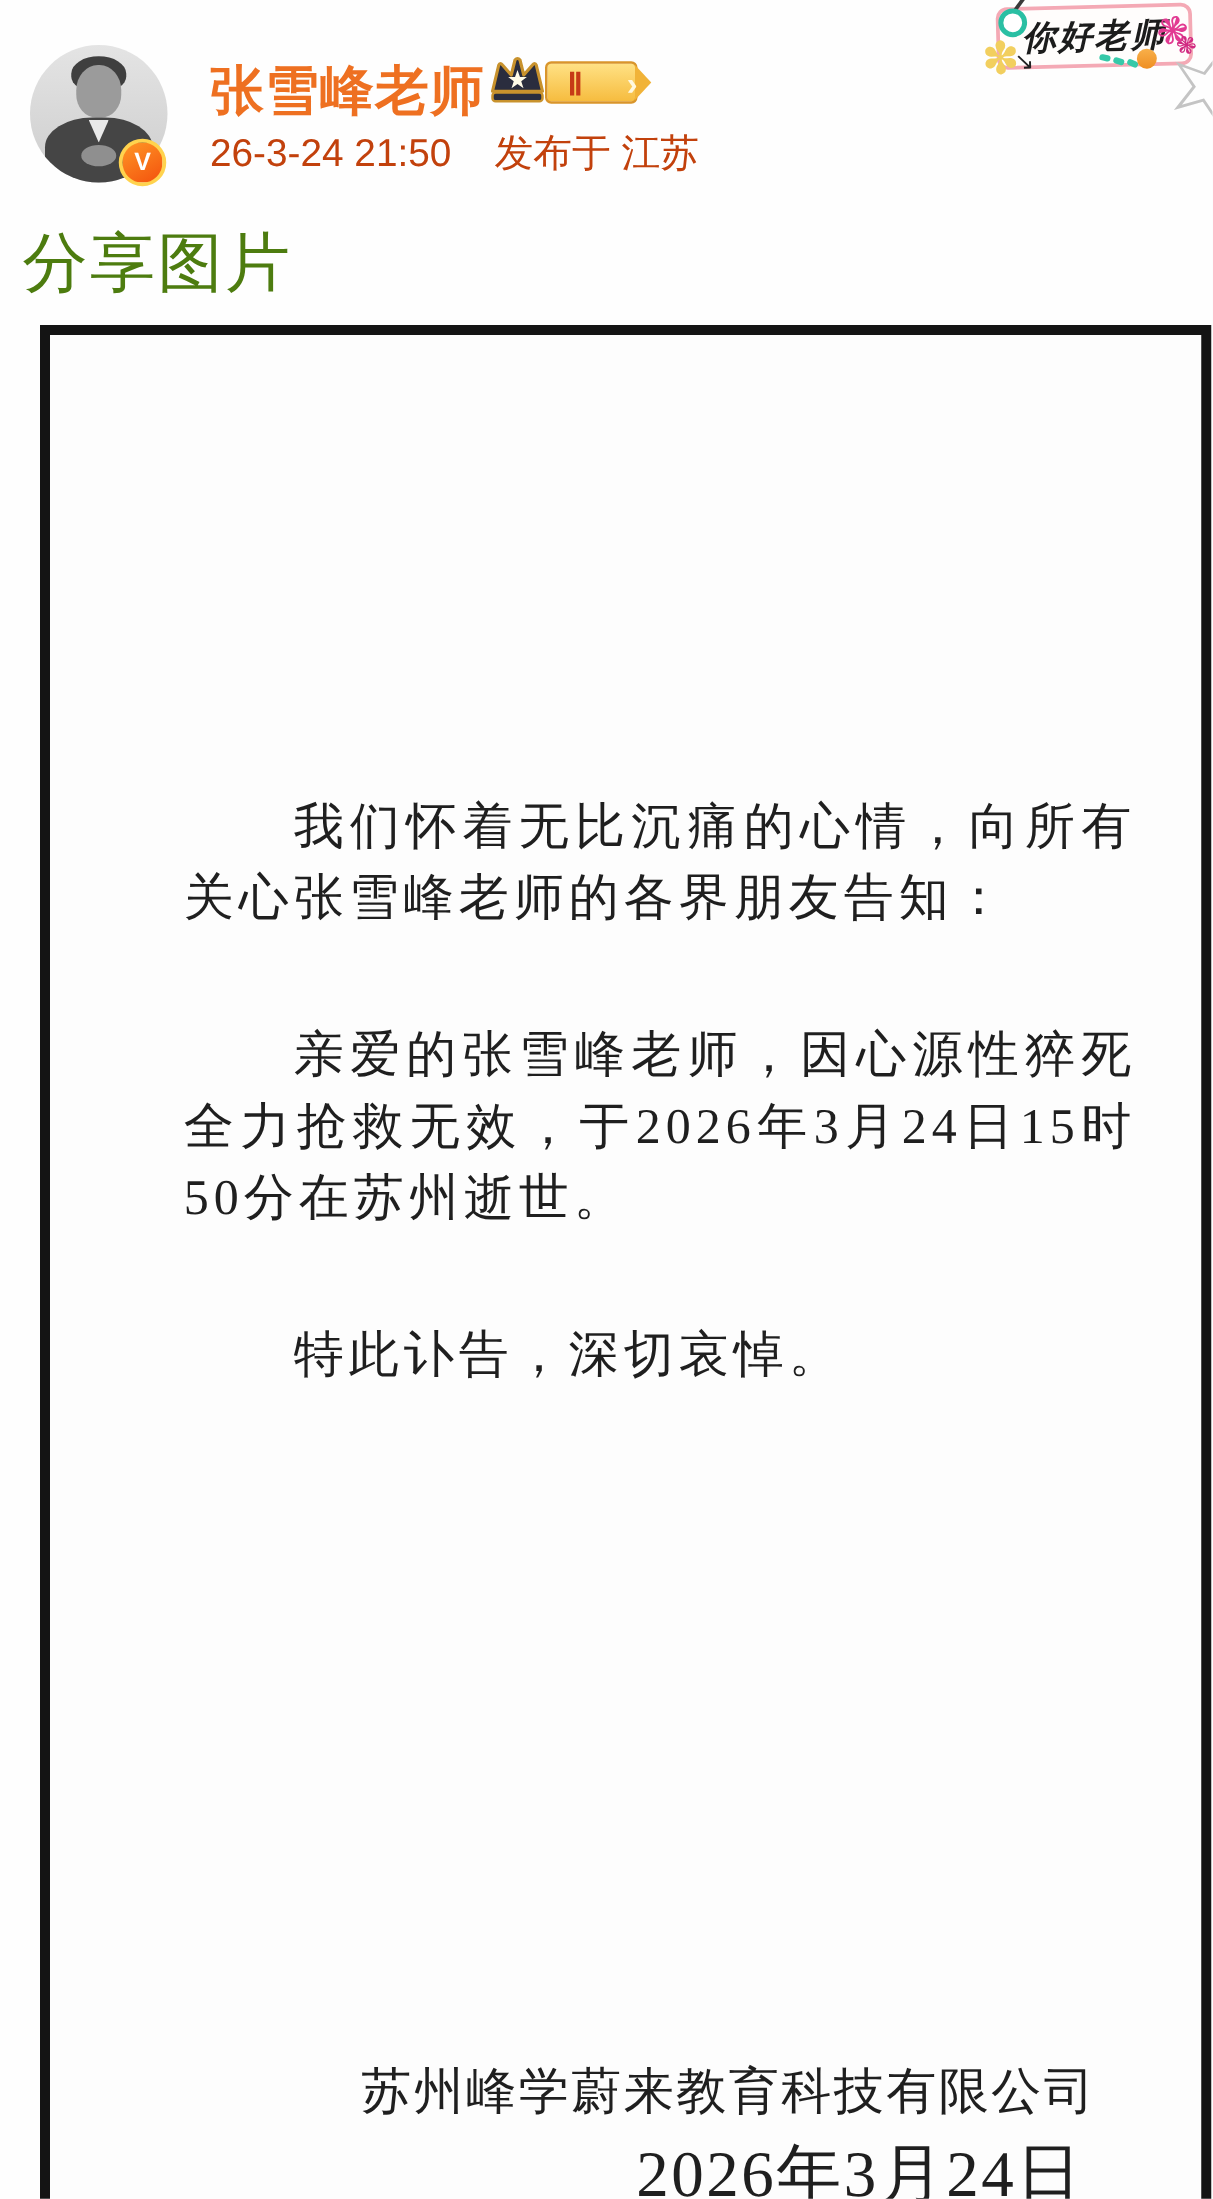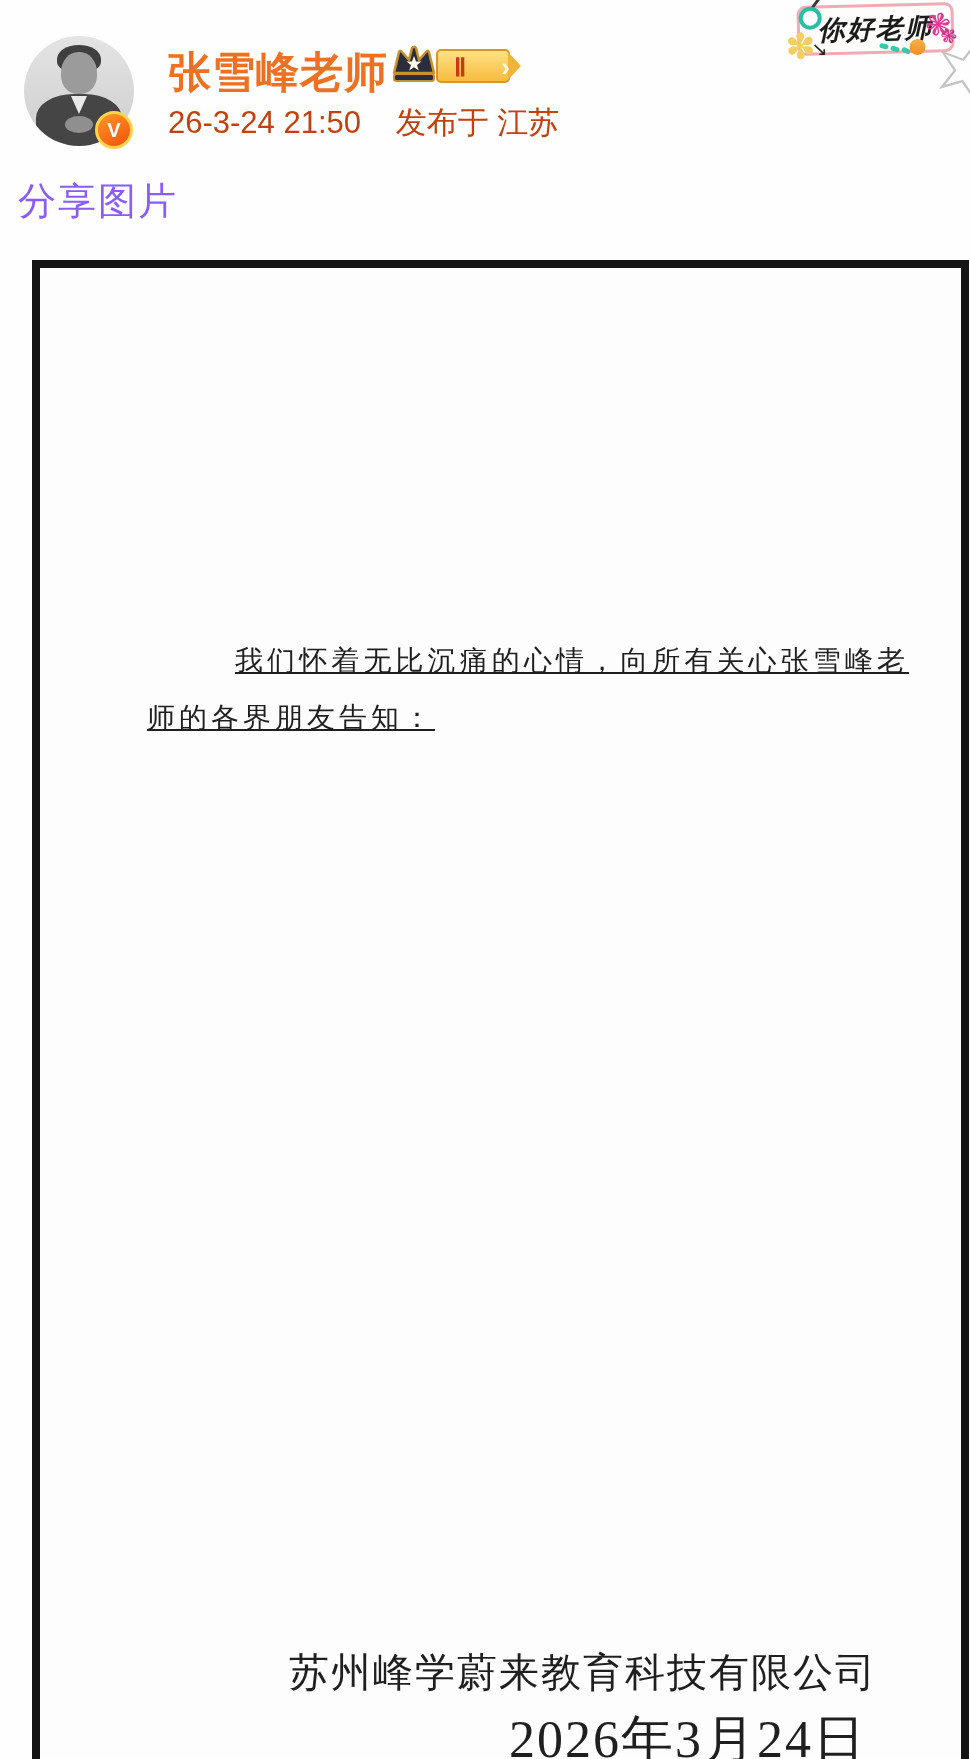--- a/index.html
+++ b/index.html
@@ -36,21 +36,21 @@
     content:"";position:absolute;right:-13px;top:1px;
     border-top:14px solid transparent;border-bottom:14px solid transparent;border-left:13px solid #f1b338;
   }
   .member-level{
     position:absolute;left:16px;top:2px;font-family:"Liberation Serif",serif;
     font-size:25px;font-weight:700;color:#c63a17;
   }
   .member-arrow{position:absolute;right:-2px;top:1px;font-size:26px;font-weight:700;color:#fff8e0;}
   .timestamp-row{position:absolute;left:168px;top:102px;font-size:31px;color:#c2410c;white-space:nowrap;}
   .timestamp-row .loc{margin-left:26px;}
-  .caption{position:absolute;left:18px;top:176px;font-size:38px;color:#8b5cf6;letter-spacing:2px;}
+  .caption{position:absolute;left:18px;top:176px;font-size:52px;color:#4d7c0f;letter-spacing:2px;}
 
   
   .sticker{position:absolute;left:797px;top:4px;width:157px;height:50px;transform:rotate(-1.5deg);}
   .sticker-box{
     position:absolute;left:0;top:0;width:100%;height:100%;box-sizing:border-box;
     background:#fffdfc;border:3px solid #f4a9b5;border-radius:9px;
     display:flex;align-items:center;justify-content:center;
   }
   .sticker-text{
     font-family:"DejaVu Serif",serif;font-style:italic;font-weight:700;
@@ -78,22 +78,22 @@
     position:absolute;left:32px;top:260px;width:937px;height:1520px;box-sizing:border-box;
     border:8px solid #141414;background:#fdfdfd;cursor:pointer;
     font-family:"Liberation Serif","DejaVu Serif",serif;color:#1f1f1f;
   }
   .notice-title{
     position:absolute;left:0;top:116px;width:100%;text-align:center;
     font-size:76px;font-weight:700;letter-spacing:14px;line-height:1.1;
   }
   .notice-body{position:absolute;left:107px;top:364px;width:762px;}
   .notice-body p{
-    margin:0 0 69px 0;font-size:28px;line-height:57px;letter-spacing:4px;
-    text-indent:88px;word-break:break-all;text-align:justify;text-decoration:underline;
+    margin:0 0 69px 0;font-size:40px;line-height:57px;letter-spacing:4px;
+    text-indent:88px;word-break:break-all;text-align:justify;
   }
   .notice-sign{position:absolute;right:84px;top:1377px;font-size:40px;letter-spacing:2px;white-space:nowrap;margin-left:24px;}
   .notice-date{position:absolute;right:94px;top:1437px;font-size:52px;letter-spacing:2px;white-space:nowrap;}
 </style>
 </head>
 <body>
 
 <div class="avatar">
   <div class="av-hair"></div>
   <div class="av-head"></div>
@@ -137,16 +137,18 @@
   <div class="teal-dash td1"></div>
   <div class="teal-dash td2"></div>
   <div class="teal-dash td3"></div>
   <div class="sticker-dot"></div>
 </div>
 <span class="corner-star">☆</span>
 
 <div class="notice">
   <div class="notice-body">
     <p>我们怀着无比沉痛的心情，向所有关心张雪峰老师的各界朋友告知：</p>
+    <p>亲爱的张雪峰老师，因心源性猝死全力抢救无效，于2026年3月24日15时50分在苏州逝世。</p>
+    <p>特此讣告，深切哀悼。</p>
   </div>
   <div class="notice-sign">苏州峰学蔚来教育科技有限公司</div>
   <div class="notice-date">2026年3月24日</div>
 </div>
 
 </body></html>

